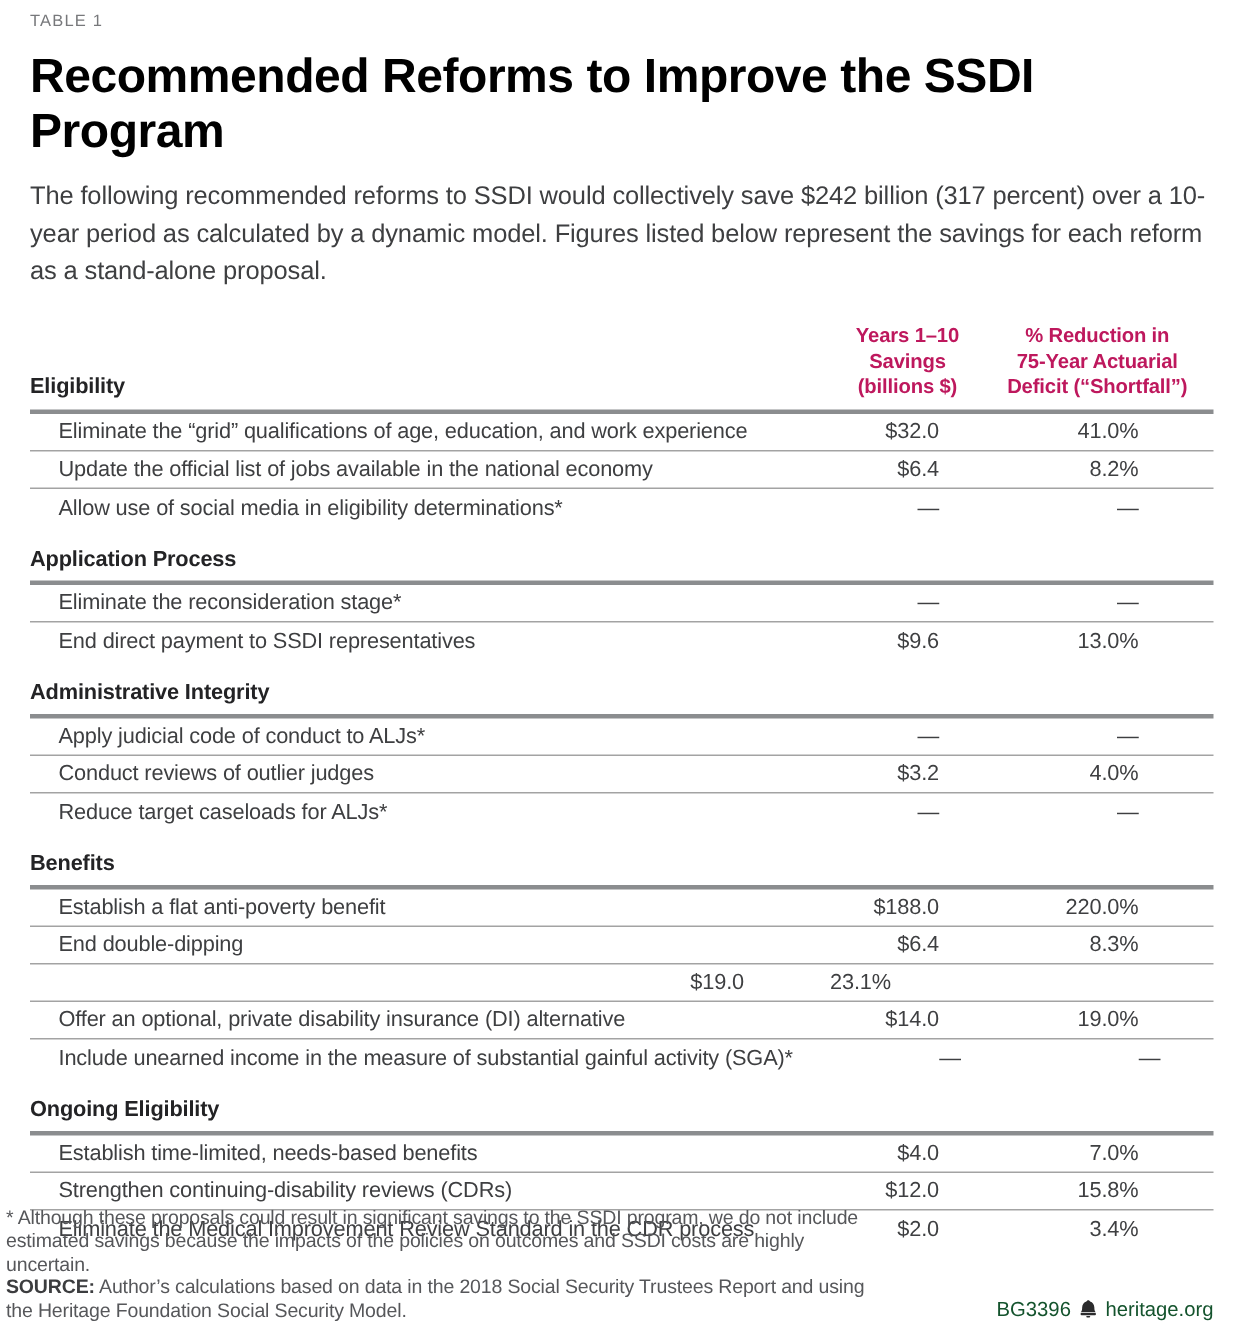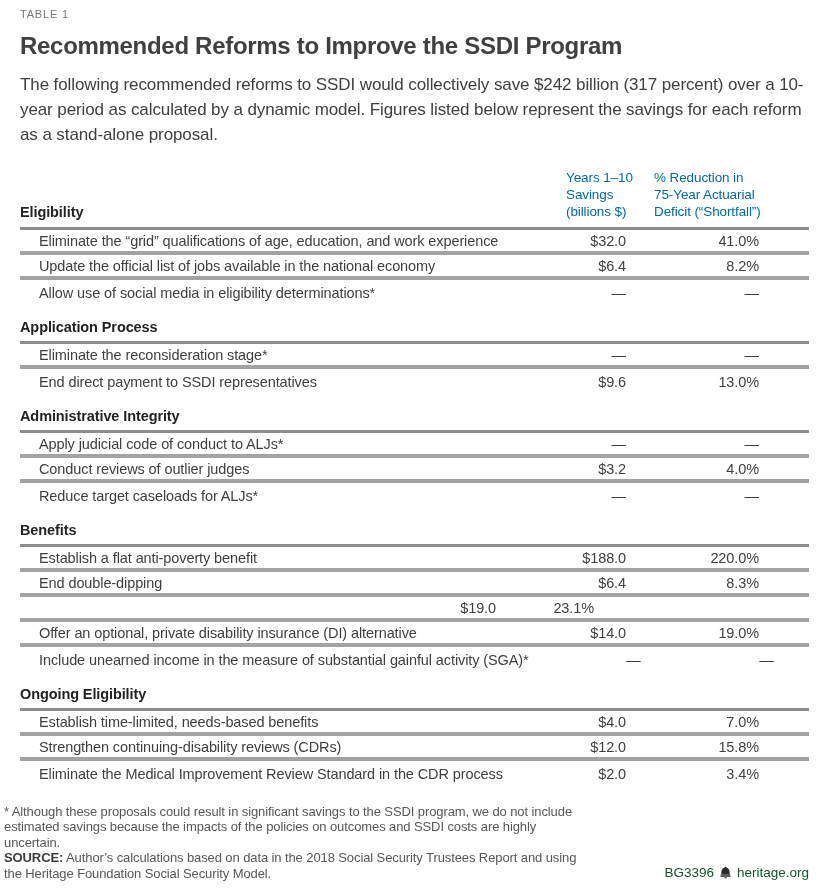--- a/index.html
+++ b/index.html
@@ -9,55 +9,55 @@
     font-family:"Liberation Sans","DejaVu Sans",sans-serif;
     color:#3e3f41;
   }
   .page { padding:6px 16px 0 20px; position:relative; height:100%; }
 
   .table-label {
     font-size:11px; letter-spacing:.8px; color:#77787b;
     margin:2px 0 12px 0;
   }
   .title {
-    font-size:24px; font-weight:bold; color:#404040;
+    font-size:32px; font-weight:bold; color:#000000;
     letter-spacing:-0.3px; margin:0 0 12px 0;
   }
   .intro {
     font-size:17px; line-height:25px; color:#3e3f41;
     letter-spacing:-0.1px; max-width:805px; margin-bottom:22px;
   }
 
   .grid { display:grid; grid-template-columns:1fr 130px 165px; }
 
   .header-grid {
     align-items:end;
     border-bottom:3px solid #8b8d8f;
     padding-bottom:7px;
   }
   .col-head {
-    font-size:13.5px; font-weight:normal; color:#0369a1;
-    line-height:17px; white-space:pre-line;
+    font-size:13.5px; font-weight:bold; color:#be185d;
+    text-align:center; line-height:17px; white-space:pre-line;
     letter-spacing:-0.1px;
   }
   .col-head.savings { padding-left:52px; }
   .col-head.reduction { padding-left:10px; }
 
   .section-name {
     font-size:14.5px; font-weight:bold; color:#232325;
     letter-spacing:-0.1px;
   }
   .section-bar {
     margin-top:14px; padding-bottom:6px; line-height:16px;
     border-bottom:3px solid #8b8d8f;
   }
 
   .row {
     height:25px; align-items:center;
-    border-bottom:4px solid #a3a3a3;
+    border-bottom:1px solid #a3a3a3;
     font-size:14.5px; color:#3e3f41; letter-spacing:-0.1px;
   }
   .section-rows .row:last-child { border-bottom:none; }
   .cell.label { padding-left:19px; white-space:nowrap; }
   .cell.savings { text-align:right; padding-right:18px; }
   .cell.reduction { text-align:right; padding-right:50px; }
 
   .foot {
     position:absolute; left:4px; right:16px; bottom:12px;
   }

